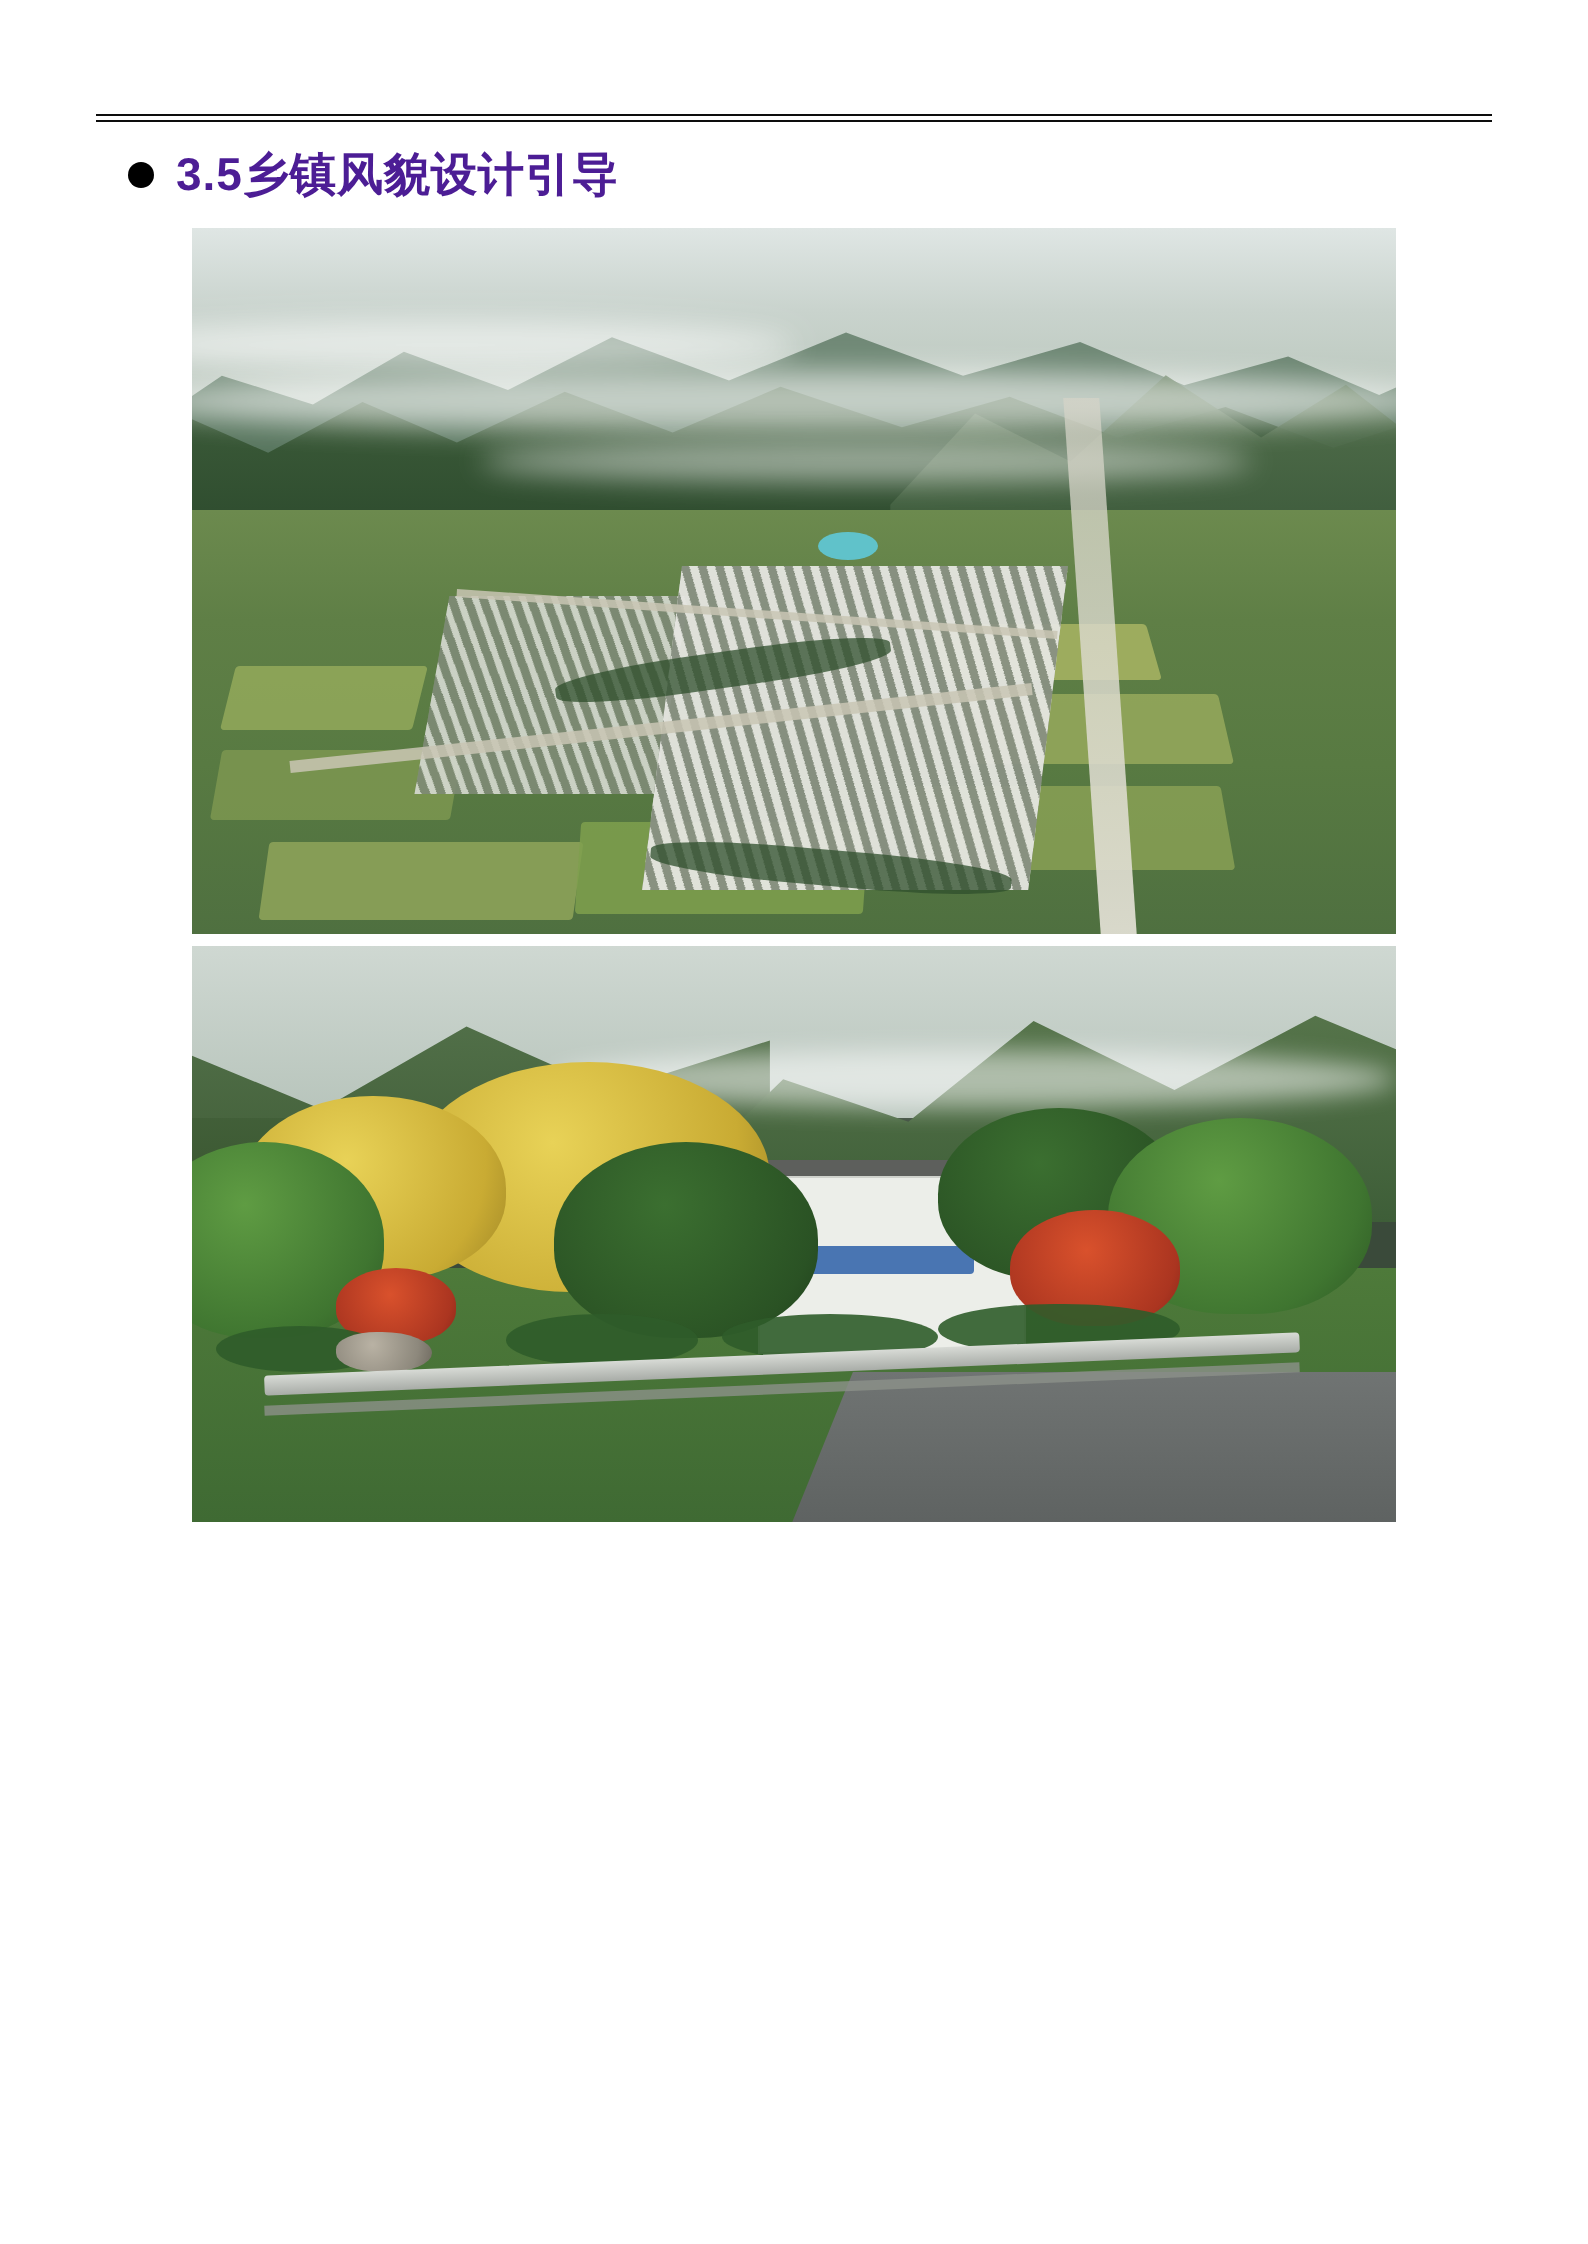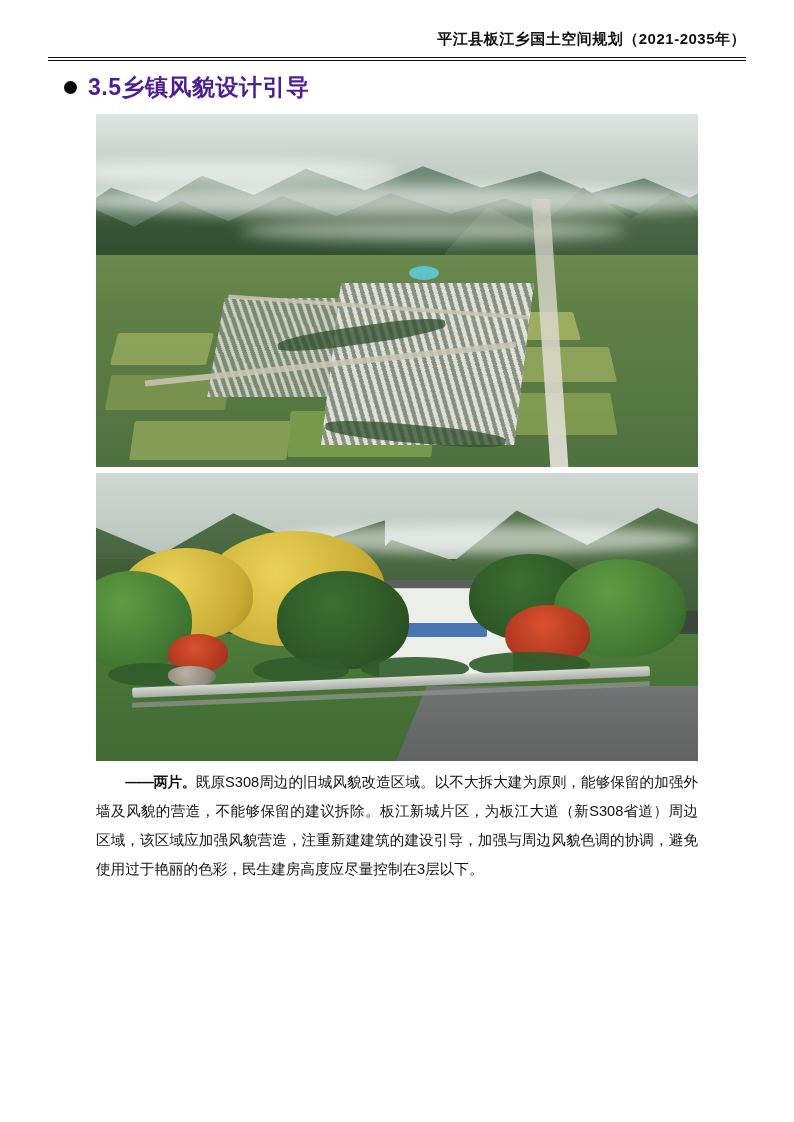--- a/index.html
+++ b/index.html
@@ -301,21 +301,20 @@
     text-indent: 2em;
   }
   .dash-lead { letter-spacing: -0.5px; }
 </style>
 </head>
 <body>
 
 <div class="page">
 
   <div class="header">
-    <div class="header-title">平江县板江乡国土空间规划（2021-2035年）</div>
     <div class="header-rule"></div>
     <div class="header-rule2"></div>
   </div>
 
   <div class="section-head">
     <span class="bullet-dot"></span>
     <span class="section-title">3.5乡镇风貌设计引导</span>
   </div>
 
   <div class="figure" id="figure-aerial">
@@ -371,16 +370,15 @@
       <div class="r-shrub" style="left:26%;top:64%;width:16%;height:9%;"></div>
       <div class="r-shrub" style="left:44%;top:64%;width:18%;height:8%;"></div>
       <div class="r-shrub" style="left:62%;top:62%;width:20%;height:9%;"></div>
       <div class="r-rock"></div>
       <div class="r-rail"></div>
       <div class="r-rail2"></div>
     </div>
   </div>
 
   <div class="body-text">
-    <p><span class="dash-lead" style="font-weight: bold;">——两片。</span><span>既原S308周边的旧城风貌改造区域。以不大拆大建为原则，能够保留的加强外墙及风貌的营造，不能够保留的建议拆除。板江新城片区，为板江大道（新S308省道）周边区域，该区域应加强风貌营造，注重新建建筑的建设引导，加强与周边风貌色调的协调，避免使用过于艳丽的色彩，民生建房高度应尽量控制在3层以下。</span></p>
   </div>
 
 </div>
 
 </body></html>

